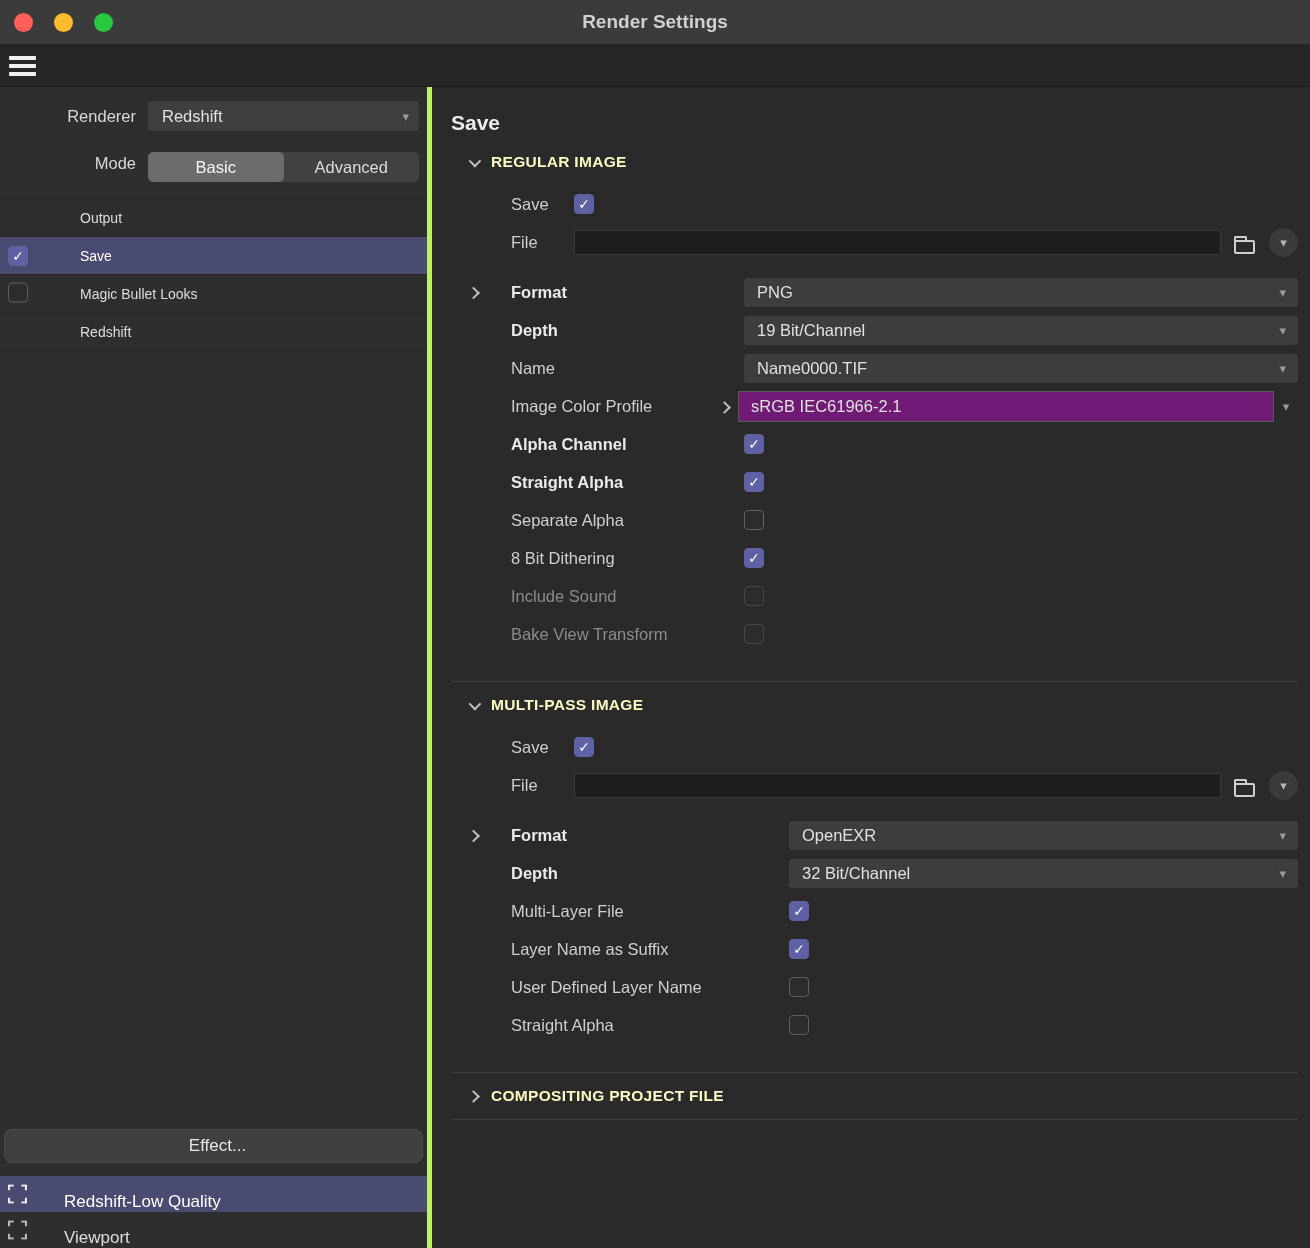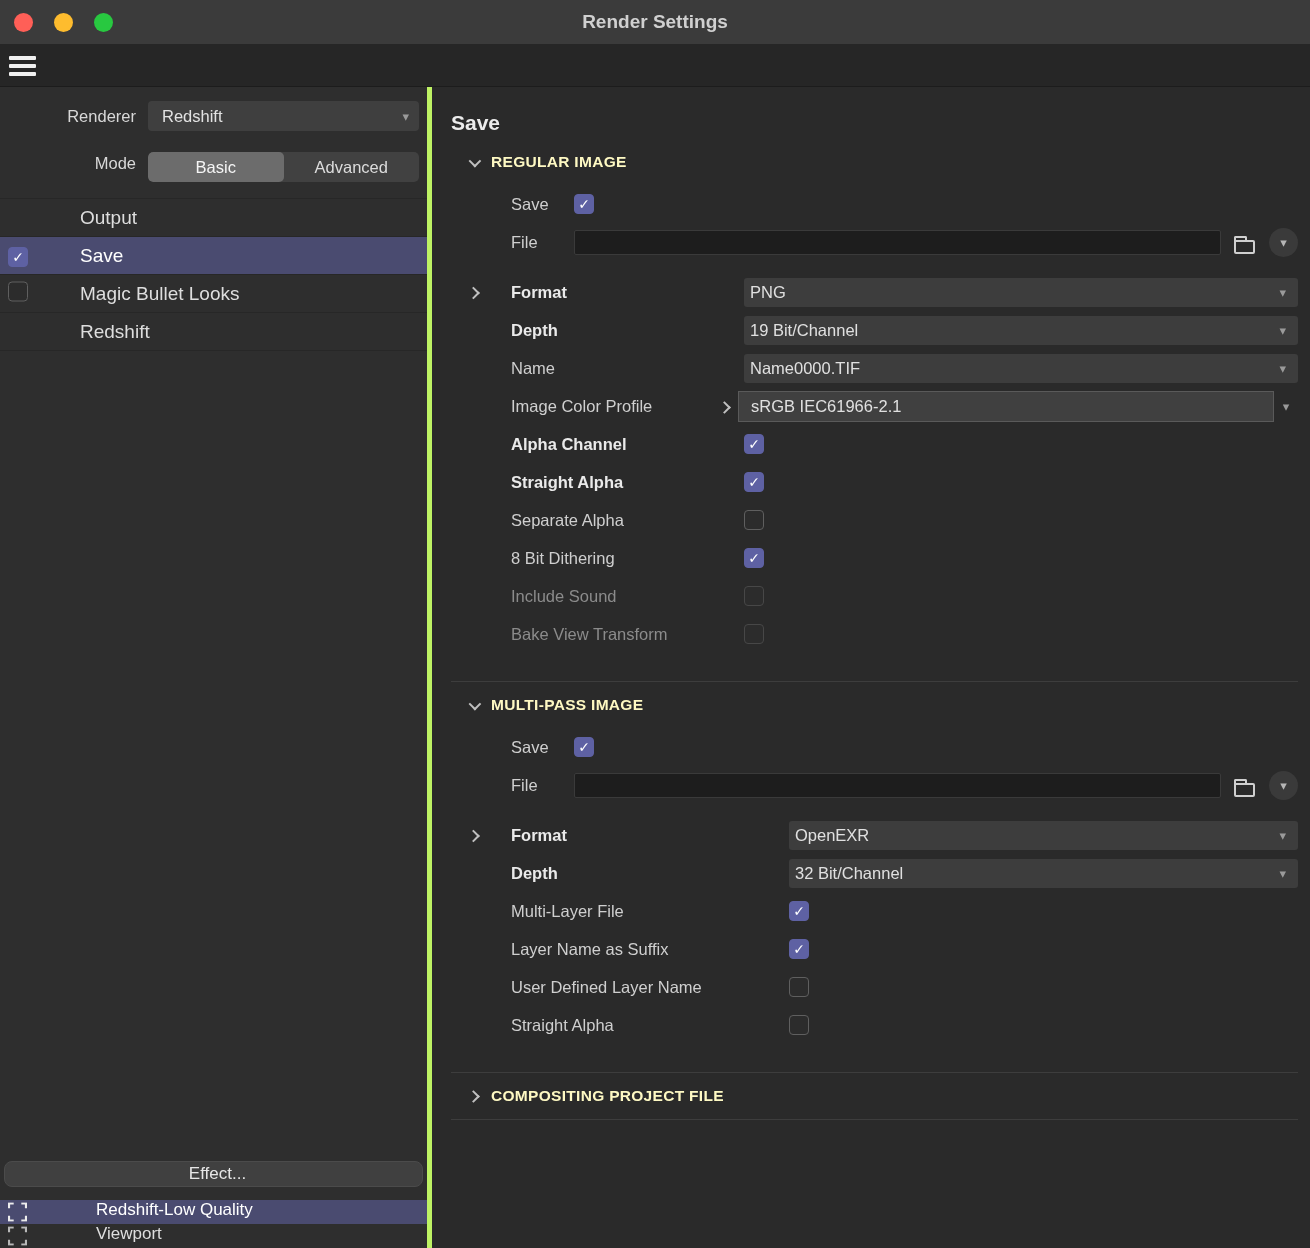--- a/index.html
+++ b/index.html
@@ -26,32 +26,32 @@
   .sidebar { width:432px; background:#2e2e2e; border-right:5px solid #bef264; display:flex; flex-direction:column; }
   .side-row { display:flex; align-items:center; margin-top:14px; padding-right:8px; }
   .side-label { width:148px; text-align:right; padding-right:12px; font-size:16.5px; color:#d8d8d8; flex:none; }
   .select { flex:1; height:30px; background:#3f3f3f; border-radius:4px; display:flex; align-items:center; padding:0 10px 0 14px; font-size:16.5px; color:#e2e2e2; cursor:pointer; }
   .dd-arrow { margin-left:auto; color:#9a9a9a; font-size:13px; line-height:1; }
   .segmented { flex:1; height:30px; background:#414141; border-radius:5px; display:flex; overflow:hidden;margin-top:7px; }
   .segment { flex:1; display:flex; align-items:center; justify-content:center; font-size:16.5px; color:#dcdcdc; cursor:pointer; }
   .segment.active { background:#6c6c6c; color:#f5f5f5; border-radius:5px; }
 
   .side-list { margin-top:16px; border-top:1px solid #272727; }
-  .list-row { position:relative; height:38px; display:flex; align-items:center; padding-left:80px; font-size:19px; color:#dedede; border-bottom:1px solid #272727; cursor:pointer; }
+  .list-row { position:relative; height:38px; display:flex; align-items:center; padding-left:80px; font-size:14px; color:#dedede; border-bottom:1px solid #272727; cursor:pointer; }
   .list-row.selected { background:var(--selection,#4a4b70); color:#fff; }
   .list-checkbox-pos { position:absolute; left:8px; top:50%; transform:translateY(-50%); }
 
   .checkbox { width:20px; height:20px; border-radius:4px; background:#2c2c2c; border:1.5px solid #5f5f5f; display:inline-flex; align-items:center; justify-content:center; flex:none; cursor:pointer; }
   .checkbox.checked { background:var(--accent-checkbox,#5e61a3); border-color:var(--accent-checkbox,#5e61a3); }
   .checkbox.checked::after { content:"✓"; color:#fff; font-size:14px; font-weight:bold; font-family:"DejaVu Sans",sans-serif; line-height:1; }
   .checkbox.disabled { border-color:#474747; }
 
   .side-spacer { flex:1; }
-  .effect-btn { margin:0 4px 13px; height:26px; background:#404040; border:1px solid #4b4b4b; border-radius:8px; display:flex; align-items:center; justify-content:center; font-size:17px; color:#e6e6e6; cursor:pointer;padding-left:8px; }
-  .bottom-row { position:relative; height:24px; display:flex; align-items:flex-start; padding-left:96px; font-size:17px; color:#dedede; cursor:pointer; }
+  .effect-btn { margin:0 4px 13px; height:34px; background:#404040; border:1px solid #4b4b4b; border-radius:8px; display:flex; align-items:center; justify-content:center; font-size:17px; color:#e6e6e6; cursor:pointer;padding-left:8px; }
+  .bottom-row { position:relative; height:36px; display:flex; align-items:flex-end; padding-left:64px; font-size:17px; color:#dedede; cursor:pointer; }
   .bottom-row.selected { background:var(--selection,#4a4b70); color:#fff; }
   .bottom-icon { position:absolute; left:8px; top:50%; transform:translateY(-50%); width:19px; height:19px; display:flex; }
 
   
   .main { flex:1; padding:0 12px 0 19px; }
   .main-title { margin-top:24px; font-size:21px; font-weight:600; color:#ececec; }
   .section { margin-top:4px; }
   .section.sep-top { border-top:1px solid #3d3d3d; margin-top:28px; }
   .section.sep-bottom { border-bottom:1px solid #3d3d3d; }
   .section-header { display:flex; align-items:center; height:46px; padding-left:18px; gap:13px; font-size:15.5px; font-weight:bold; letter-spacing:.3px; color:#fef9c3; cursor:pointer; }
@@ -64,31 +64,31 @@
   .row.gap-after { margin-bottom:12px; }
   .row-chev { position:absolute; left:18px; top:50%; transform:translateY(-50%); cursor:pointer; }
   .lbl { color:#cfcfcf; flex:none; }
   .lbl.bold { color:#eaeaea; font-weight:bold; }
   .lbl.dim { color:#8b8b8b; }
   .w63 { width:63px; }
   .w205 { width:207px; }
   .w233 { width:233px; }
   .w278 { width:278px; }
 
-  .dropdown { flex:1; height:29px; background:#3d3d3d; border-radius:3px; display:flex; align-items:center; padding:0 12px 0 6px; cursor:pointer; }
+  .dropdown { flex:1; height:29px; background:#3d3d3d; border-radius:3px; display:flex; align-items:center; padding:0 12px 0 13px; cursor:pointer; }
   .dd-value { font-size:16.5px; color:#e0e0e0; }
 
   .file-input { flex:1; height:25px; background:#1d1d1d; border:1px solid #3a3a3a; border-radius:2px; color:#ddd; padding:0 8px; font-size:15px; outline:none; font-family:"Liberation Sans",sans-serif; }
   .folder-btn { width:28px; height:24px; margin-left:9px; display:flex; align-items:flex-end; justify-content:center; cursor:pointer; }
   .folder-icon { position:relative; width:21px; height:14px; border:2px solid #cfcfcf; border-radius:2px; }
   .folder-icon::before { content:""; position:absolute; top:-6px; left:-2px; width:9px; height:4px; border:2px solid #cfcfcf; border-bottom:none; border-radius:2px 2px 0 0; }
   .circle-btn { width:29px; height:29px; margin-left:11px; border-radius:50%; background:#3a3a3a; display:flex; align-items:center; justify-content:center; color:#b5b5b5; font-size:13px; cursor:pointer; flex:none; }
 
   .profile-chev { margin:0 9px 0 2px; cursor:pointer; }
-  .profile-box { flex:1; height:31px; background:#404040; border:1px solid #5a5a5a; display:flex; align-items:center; padding:0 12px; font-size:16.5px; color:#e0e0e0; }
+  .profile-box { flex:1; height:31px; background:#701a75; border:1px solid #5a5a5a; display:flex; align-items:center; padding:0 12px; font-size:16.5px; color:#e0e0e0; }
   .profile-arrow { width:24px; text-align:center; color:#999; font-size:13px; cursor:pointer; flex:none; }
 </style>
 </head>
 <body>
 
 <div class="titlebar">
   <div class="traffic">
     <span class="light red"></span>
     <span class="light yellow"></span>
     <span class="light green"></span>

